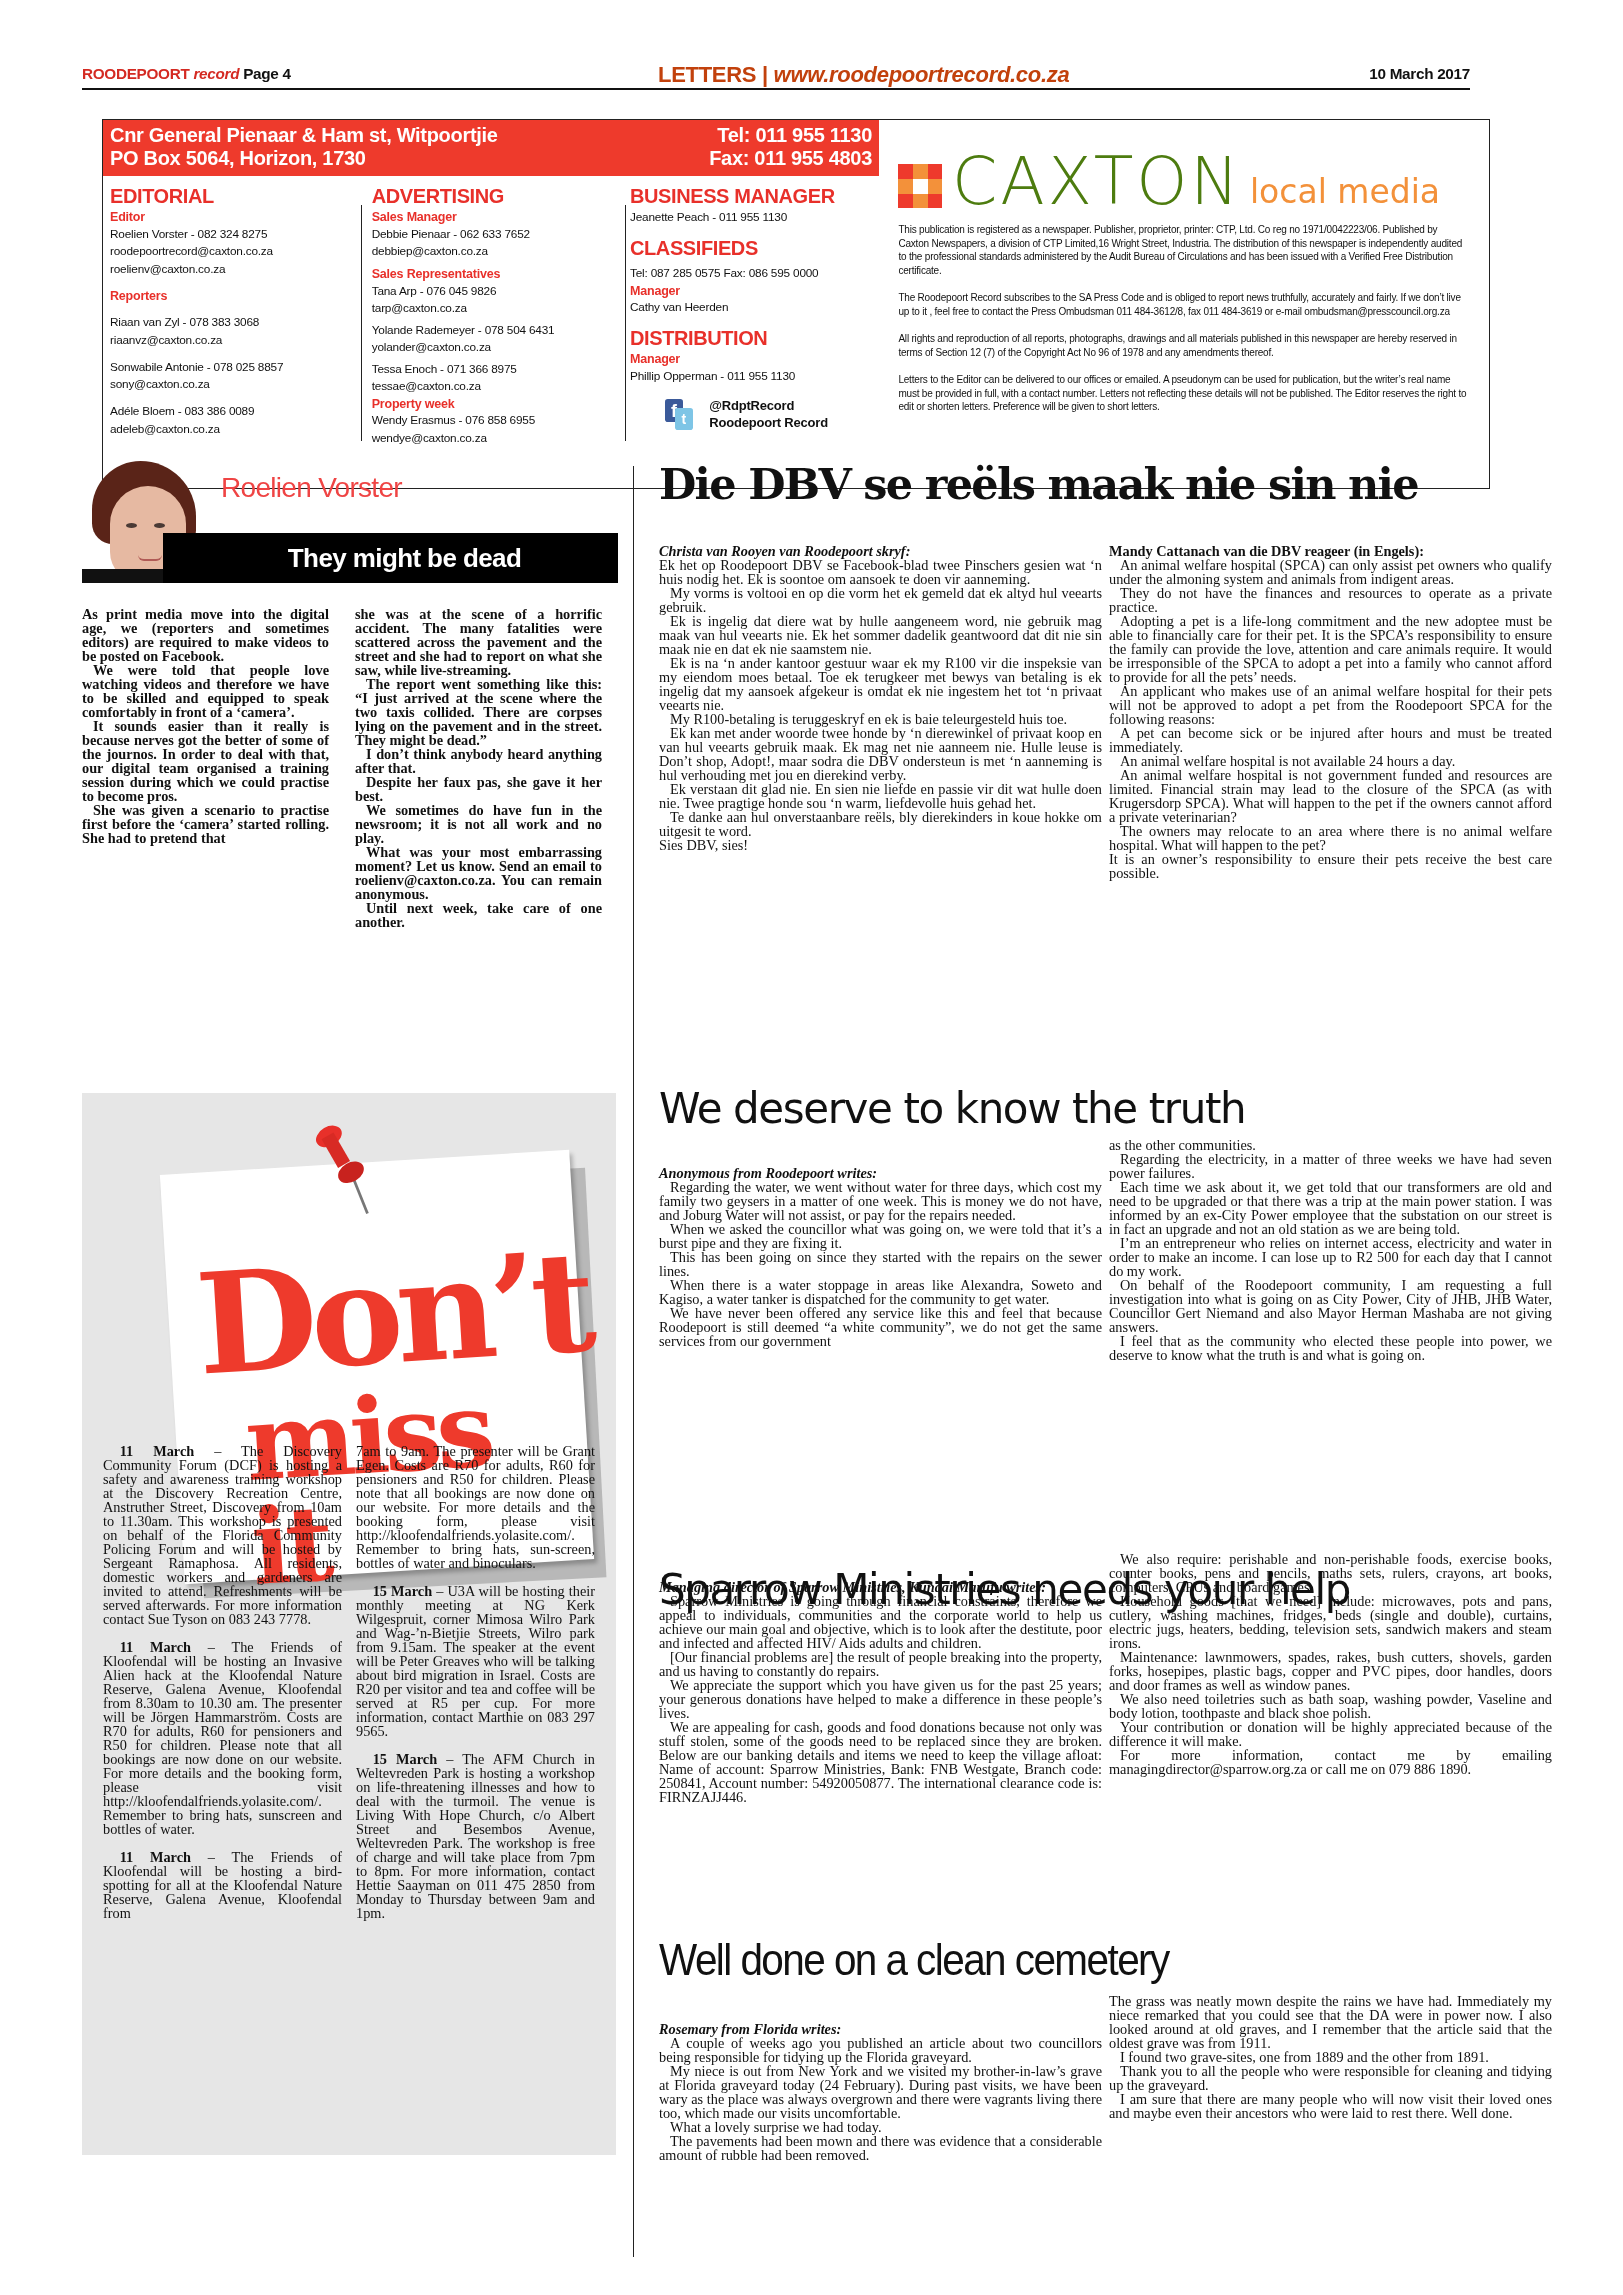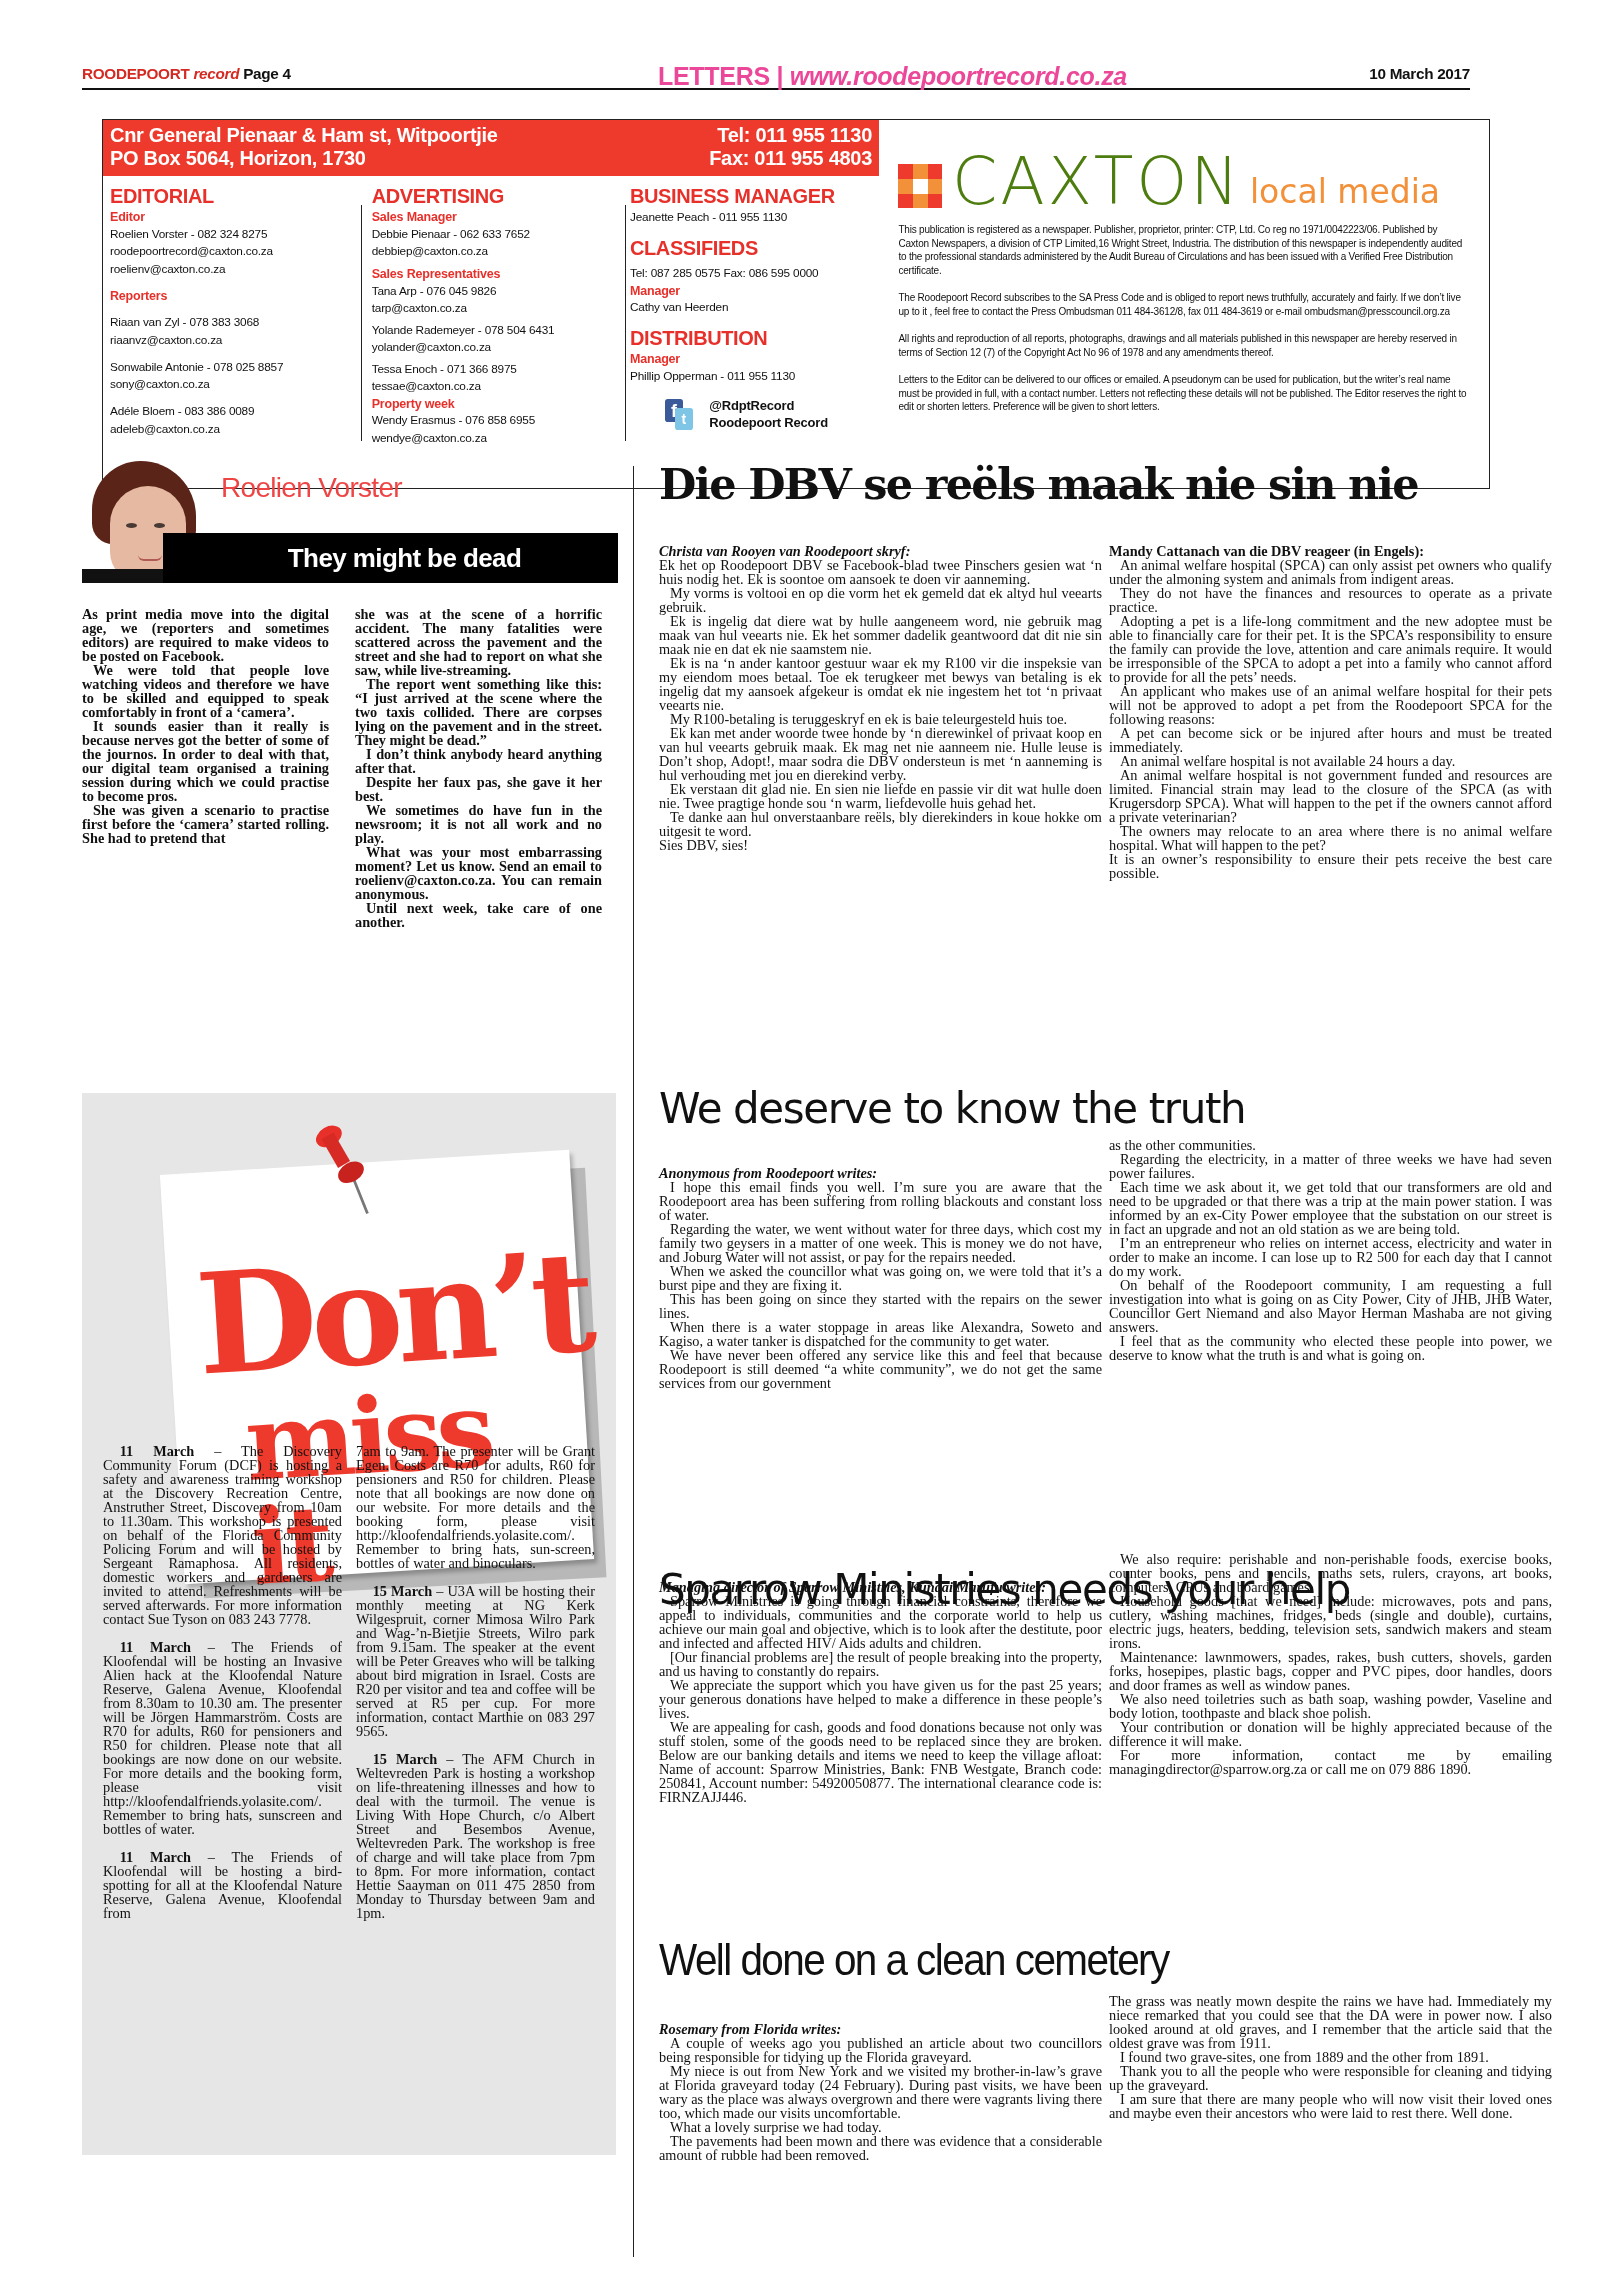--- a/index.html
+++ b/index.html
@@ -4,21 +4,21 @@
 <style>
   * { box-sizing: border-box; margin: 0; padding: 0; }
   html, body { width: 1624px; height: 2295px; background: #ffffff; overflow: hidden; }
   body { position: relative; font-family: "Liberation Serif", serif; color: #111; }
 
   
   .folio { position: absolute; left: 82px; top: 62px; width: 1388px; height: 28px; border-bottom: 2.1px solid #111; }
   .folio-left { position: absolute; left: 0; top: 2.8px; font-family: "Liberation Sans", sans-serif; font-weight: bold; font-size: 15.3px; letter-spacing: -0.3px; }
   .folio-left .red { color: #d42a22; }
   .folio-left .ital { color: #d42a22; font-style: italic; }
-  .folio-center { position: absolute; left: 576px; top: 0; font-family: "Liberation Sans", sans-serif; font-weight: bold; font-size: 25px; color: #ec4899; letter-spacing: -0.3px; }
+  .folio-center { position: absolute; left: 576px; top: 0; font-family: "Liberation Sans", sans-serif; font-weight: bold; font-size: 22px; color: #c2410c; letter-spacing: -0.3px; }
   .folio-center .url { font-style: italic; }
   .folio-right { position: absolute; right: 0; top: 2.8px; font-family: "Liberation Sans", sans-serif; font-weight: bold; font-size: 15.3px; letter-spacing: -0.3px; }
 
   
   .masthead { position: absolute; left: 74px; top: 119px; width: 1388px; height: 370px; border: 1.4px solid #222; margin-left: 28px; }
   .redbar { position: absolute; left: 0; top: 0; width: 776px; height: 56px; background: #ee3a2c; color: #fff; font-family: "Liberation Sans", sans-serif; font-weight: bold; font-size: 20px; letter-spacing: -0.3px; padding: 4.2px 7px; line-height: 23px; }
   .redbar .r { position: absolute; right: 7px; top: 4.2px; text-align: right; }
   .contact-cols { position: absolute; left: 0; top: 56px; width: 776px; height: 269px; }
   .ccol { position: absolute; top: 8.3px; height: 257px; font-family: "Liberation Sans", sans-serif; font-size: 11.8px; line-height: 17.4px; letter-spacing: -0.2px; }
   .ccol.c1 { left: 7px; width: 236px; }
@@ -286,21 +286,20 @@
   <p>A pet can become sick or be injured after hours and must be treated immediately.</p>
   <p>An animal welfare hospital is not available 24 hours a day.</p>
   <p>An animal welfare hospital is not government funded and resources are limited. Financial strain may lead to the closure of the SPCA (as with Krugersdorp SPCA). What will happen to the pet if the owners cannot afford a private veterinarian?</p>
   <p>The owners may relocate to an area where there is no animal welfare hospital. What will happen to the pet?</p>
   <p class="noind">It is an owner’s responsibility to ensure their pets receive the best care possible.</p>
 </div>
 
 <div class="hl-sans" style="top:1087px">We deserve to know the truth</div>
 <div class="letter-col lc-left body-text" style="top:1138px">
   <p class="noind byline">Anonymous from Roodepoort writes:</p>
-  <p>I hope this email finds you well. I’m sure you are aware that the Roodepoort area has been suffering from rolling blackouts and constant loss of water.</p>
   <p>Regarding the water, we went without water for three days, which cost my family two geysers in a matter of one week. This is money we do not have, and Joburg Water will not assist, or pay for the repairs needed.</p>
   <p>When we asked the councillor what was going on, we were told that it’s a burst pipe and they are fixing it.</p>
   <p>This has been going on since they started with the repairs on the sewer lines.</p>
   <p>When there is a water stoppage in areas like Alexandra, Soweto and Kagiso, a water tanker is dispatched for the community to get water.</p>
   <p>We have never been offered any service like this and feel that because Roodepoort is still deemed “a white community”, we do not get the same services from our government</p>
 </div>
 <div class="letter-col lc-right body-text" style="top:1138px">
   <p class="noind">as the other communities.</p>
   <p>Regarding the electricity, in a matter of three weeks we have had seven power failures.</p>
   <p>Each time we ask about it, we get told that our transformers are old and need to be upgraded or that there was a trip at the main power station. I was informed by an ex-City Power employee that the substation on our street is in fact an upgrade and not an old station as we are being told.</p>

